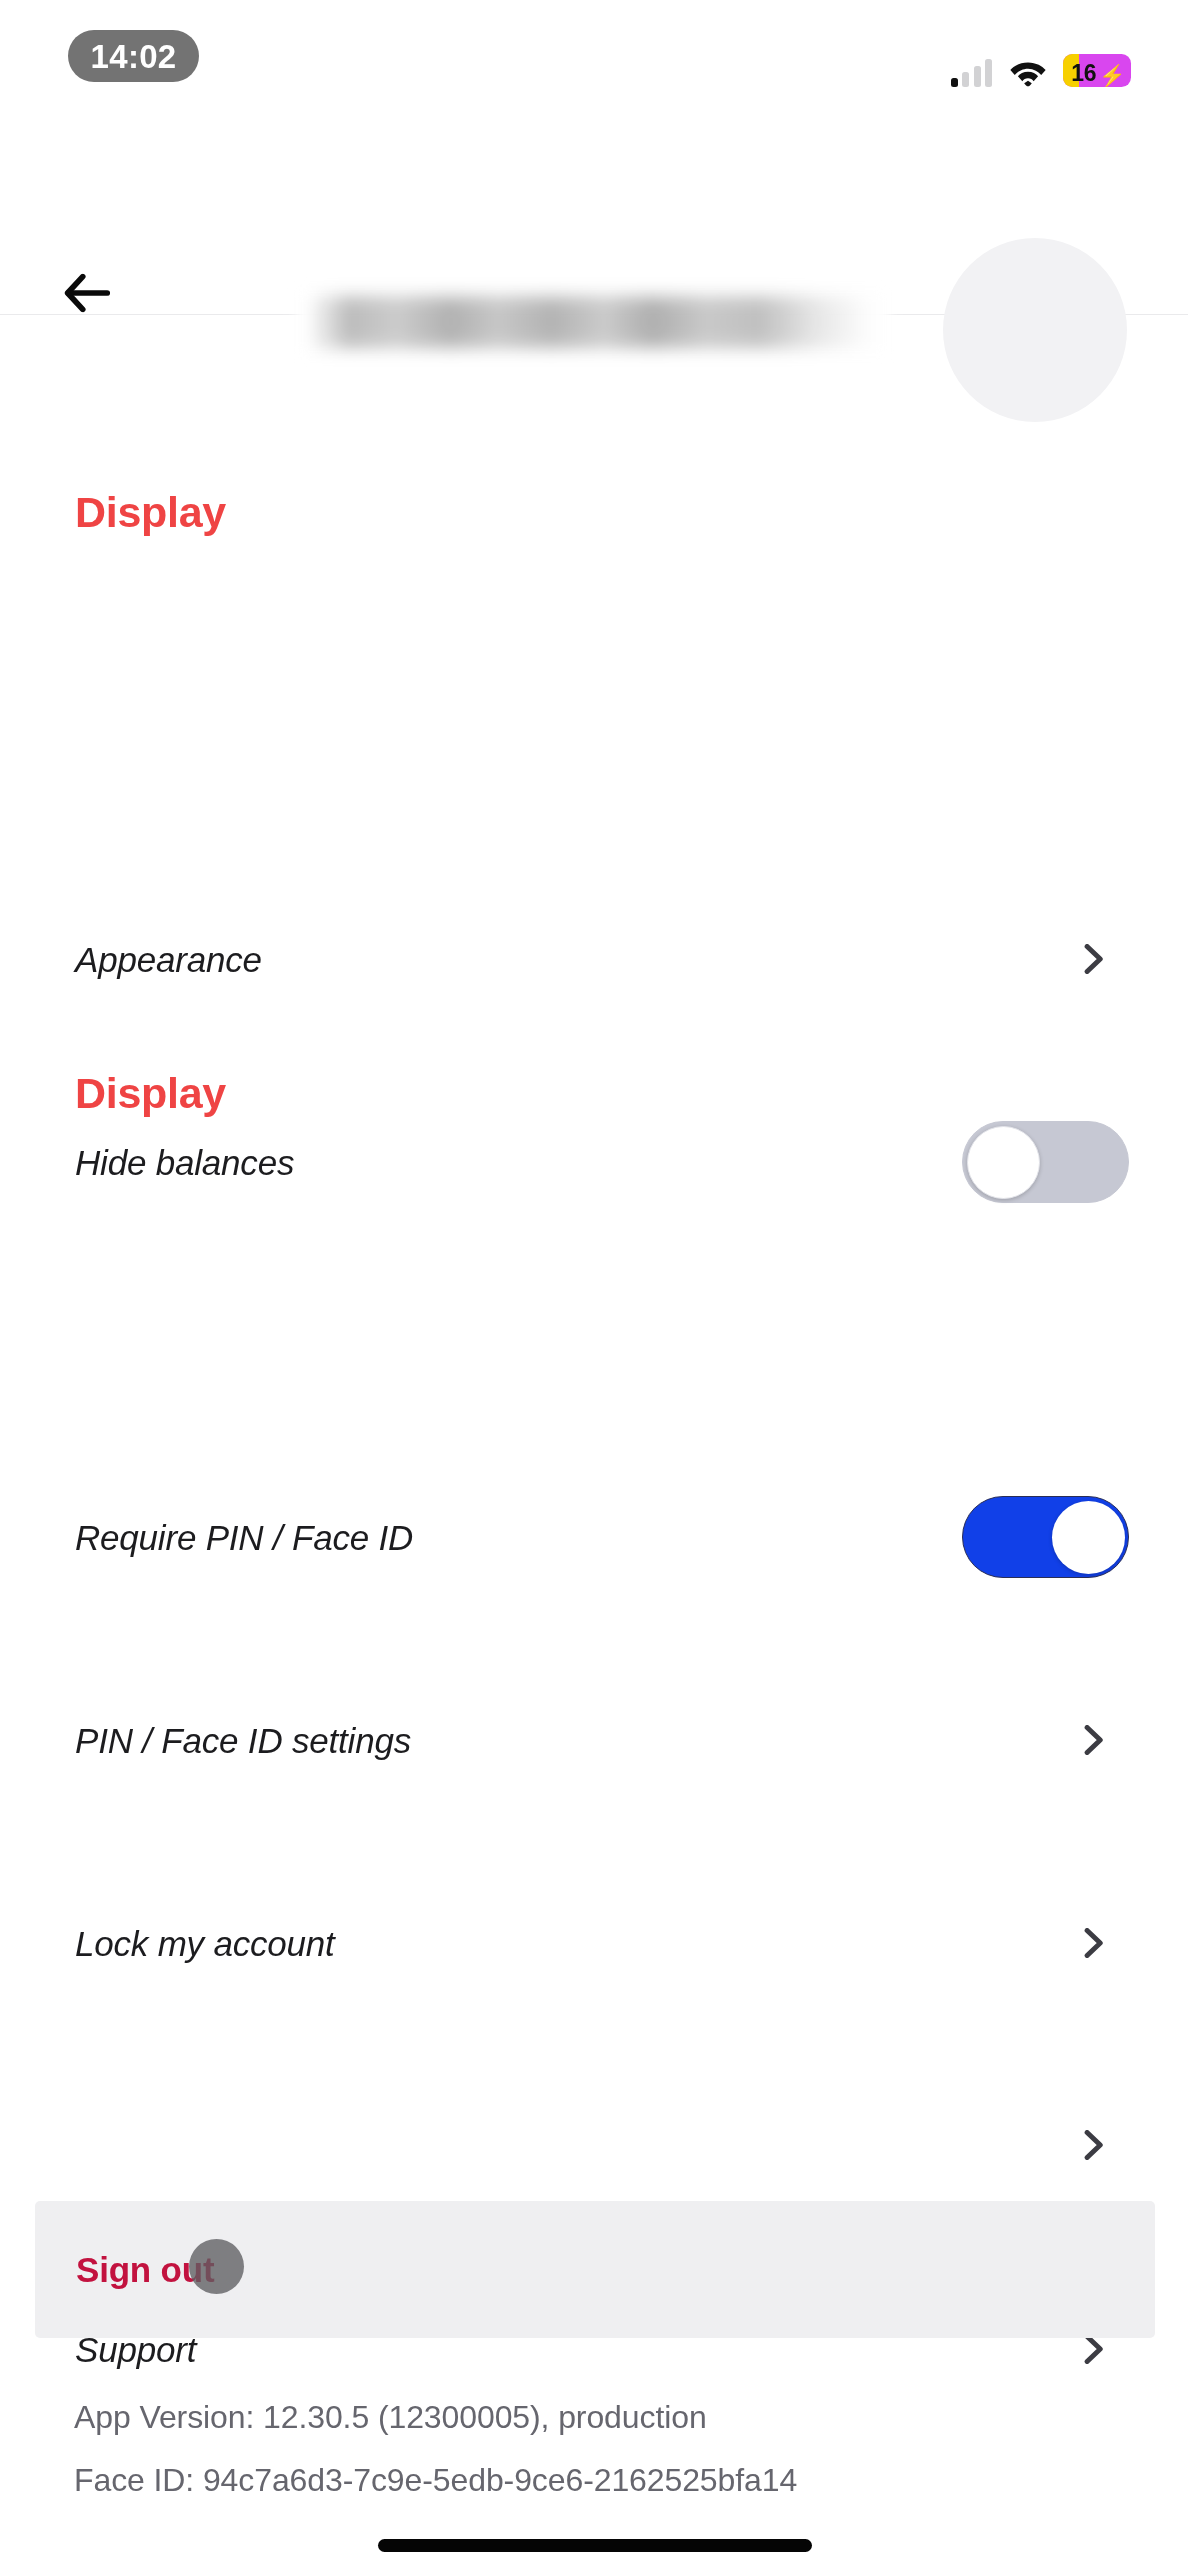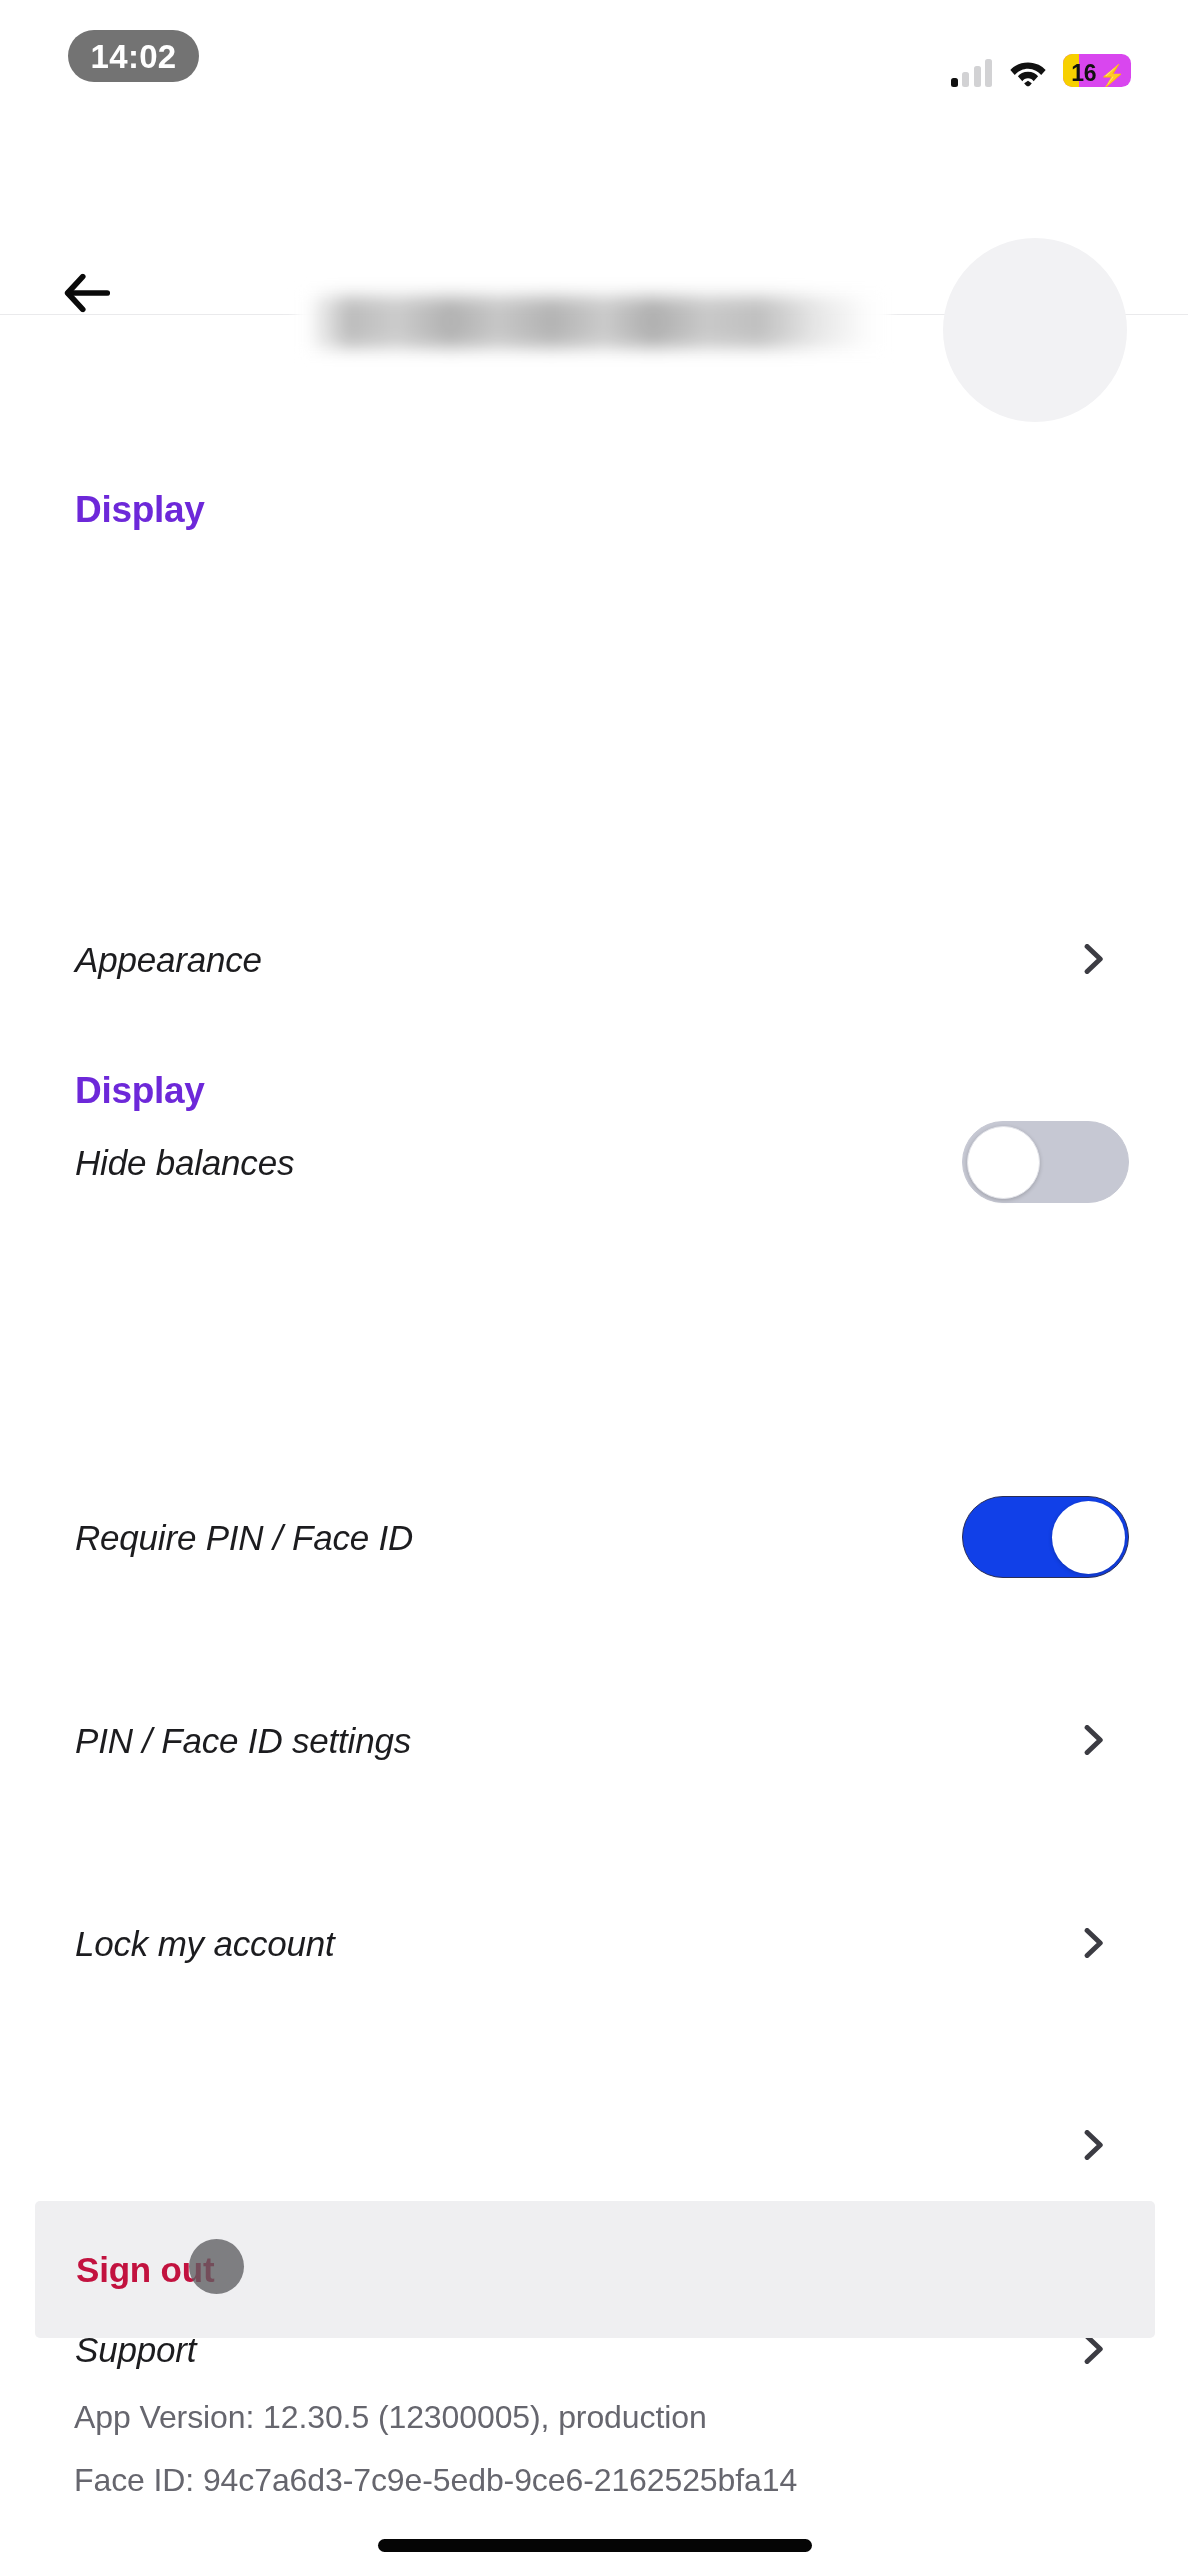--- a/index.html
+++ b/index.html
@@ -200,23 +200,23 @@
   
   .content {
     position: absolute;
     top: 314px; left: 0;
     width: 1189px;
   }
 
   .section-heading {
     position: absolute;
     left: 75px;
-    font-size: 37px;
+    font-size: 43px;
     font-weight: bold;
-    color: #6d28d9;
+    color: #ef4444;
     letter-spacing: -0.3px;
     line-height: 1;
   }
 
   .row {
     position: absolute;
     left: 0;
     width: 1189px;
     height: 82px;
     display: flex;

